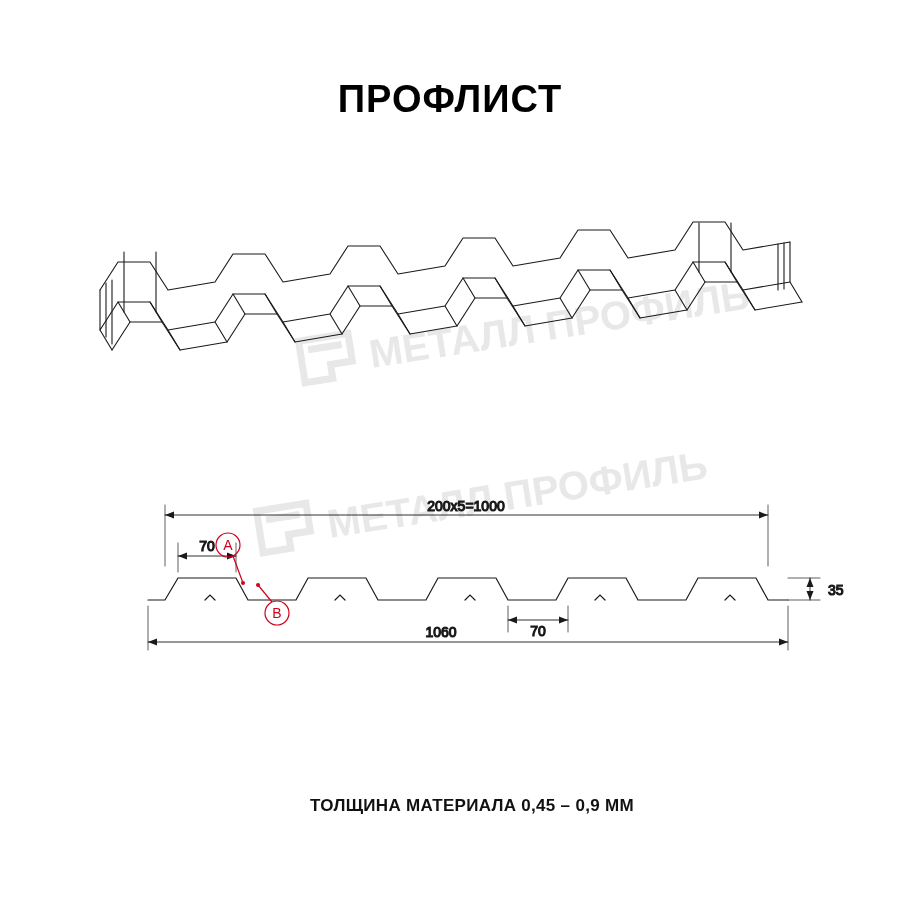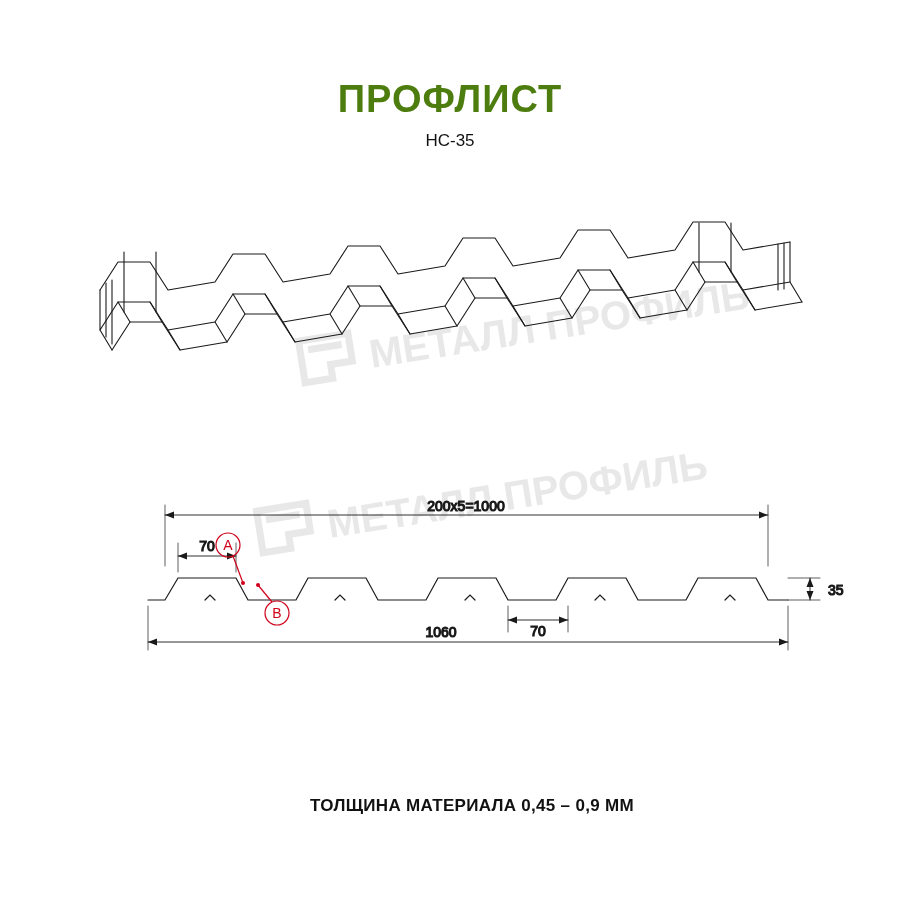--- a/index.html
+++ b/index.html
@@ -18,21 +18,21 @@
   }
   .title {
     position: absolute;
     left: 0;
     top: 78px;
     width: 900px;
     text-align: center;
     font-size: 38px;
     font-weight: bold;
     letter-spacing: 1px;
-    color: #4d7c0f;
+    color: #000000;
   }
   .subtitle {
     position: absolute;
     left: 0;
     top: 131px;
     width: 900px;
     text-align: center;
     font-size: 17px;
     font-weight: normal;
     color: #111111;
@@ -235,16 +235,15 @@
 
     <g fill="none" stroke="#d0021b" stroke-width="1.2">
       <circle cx="277" cy="613" r="12"></circle>
       <path d="M272,602 L258,585"></path>
       <circle cx="258" cy="585" r="2" fill="#d0021b" stroke="none"></circle>
     </g>
     <text class="callout-text" x="277" y="618" font-size="14" text-anchor="middle">B</text>
   </svg>
 
   <div class="title">ПРОФЛИСТ</div>
-  <div class="subtitle">НС-35</div>
   <div class="footnote">ТОЛЩИНА МАТЕРИАЛА 0,45 – 0,9 ММ</div>
 
 </div>
 
 </body></html>

